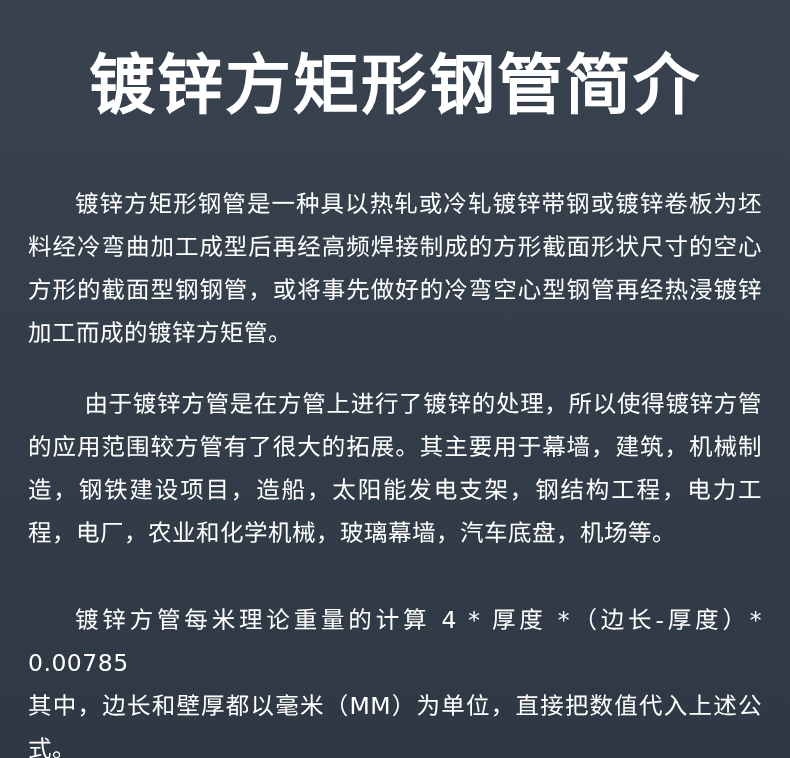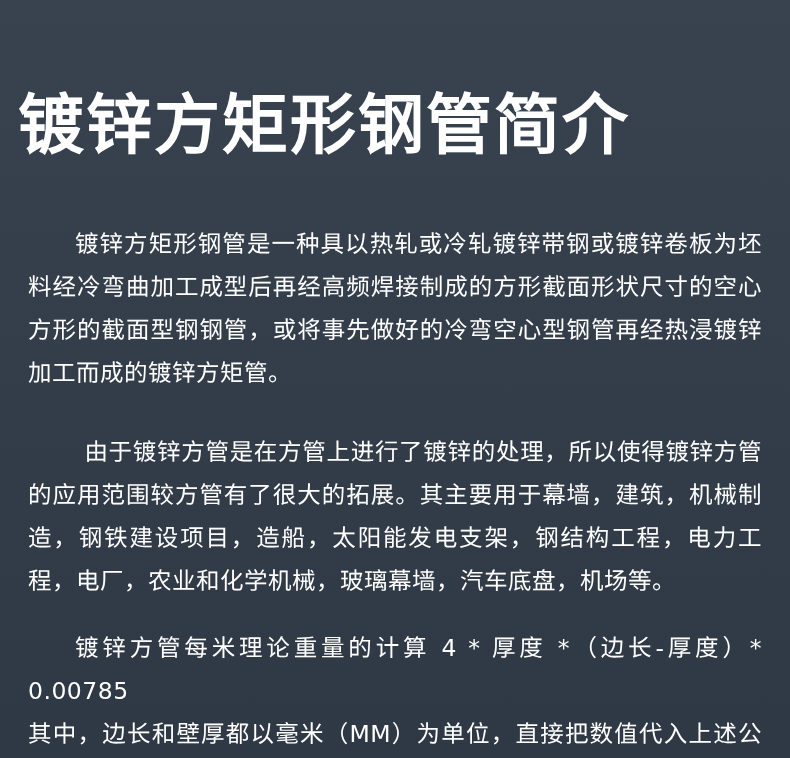--- a/index.html
+++ b/index.html
@@ -17,22 +17,22 @@
   .page {
     position: relative;
     width: 790px;
     height: 758px;
     background: linear-gradient(180deg, #39434f 0%, #333d49 55%, #2f3845 100%);
     box-sizing: border-box;
     padding: 0 18px;
   }
   .title {
     margin: 0;
-    padding-top: 90px;
-    text-align: left;
+    padding-top: 50px;
+    text-align: center;
     font-size: 66px;
     line-height: 1.08;
     font-weight: 700;
     letter-spacing: 2px;
     color: #ffffff;
     font-family: "DejaVu Sans", "Liberation Sans", sans-serif;
   }
   .body-text {
     margin: 0;
     padding: 0 10px;
@@ -41,22 +41,22 @@
   .para {
     font-size: 23.5px;
     line-height: 43px;
     letter-spacing: 0.5px;
     text-align: justify;
     text-justify: inter-ideograph;
     margin: 0;
     font-family: "DejaVu Sans", "Liberation Sans", sans-serif;
   }
   .para.p1 { margin-top: 62px; text-indent: 2em; }
-  .para.p2 { margin-top: 36px; text-indent: 2.4em; }
-  .para.p3 { margin-top: 24px; text-indent: 2em; }
+  .para.p2 { margin-top: 28px; text-indent: 2.4em; }
+  .para.p3 { margin-top: 44px; text-indent: 2em; }
   .para.p4 { margin-top: 0; text-indent: 0; }
 </style>
 </head>
 <body>
 
 <div class="page">
 
   <h1 class="title">镀锌方矩形钢管简介</h1>
 
   <div class="body-text">

